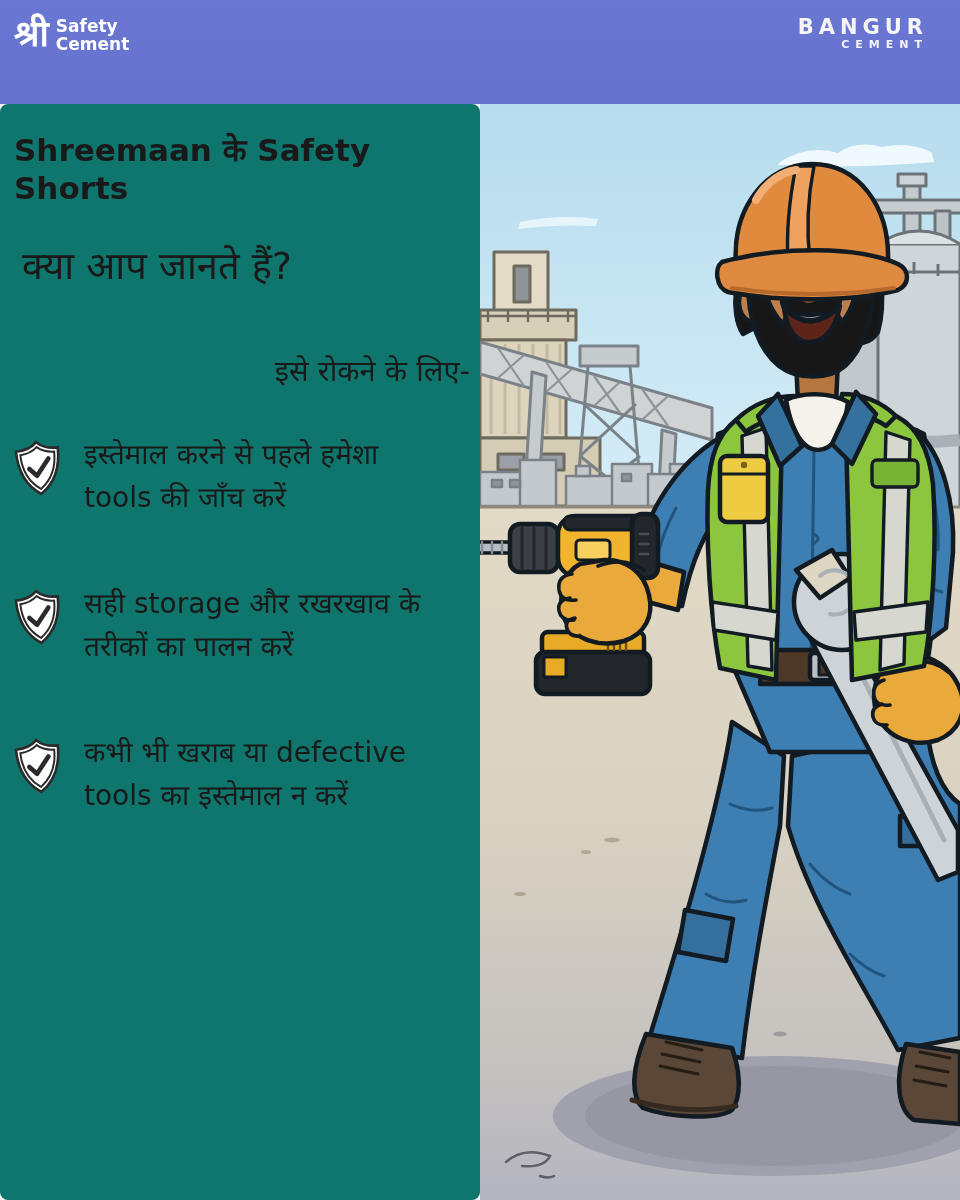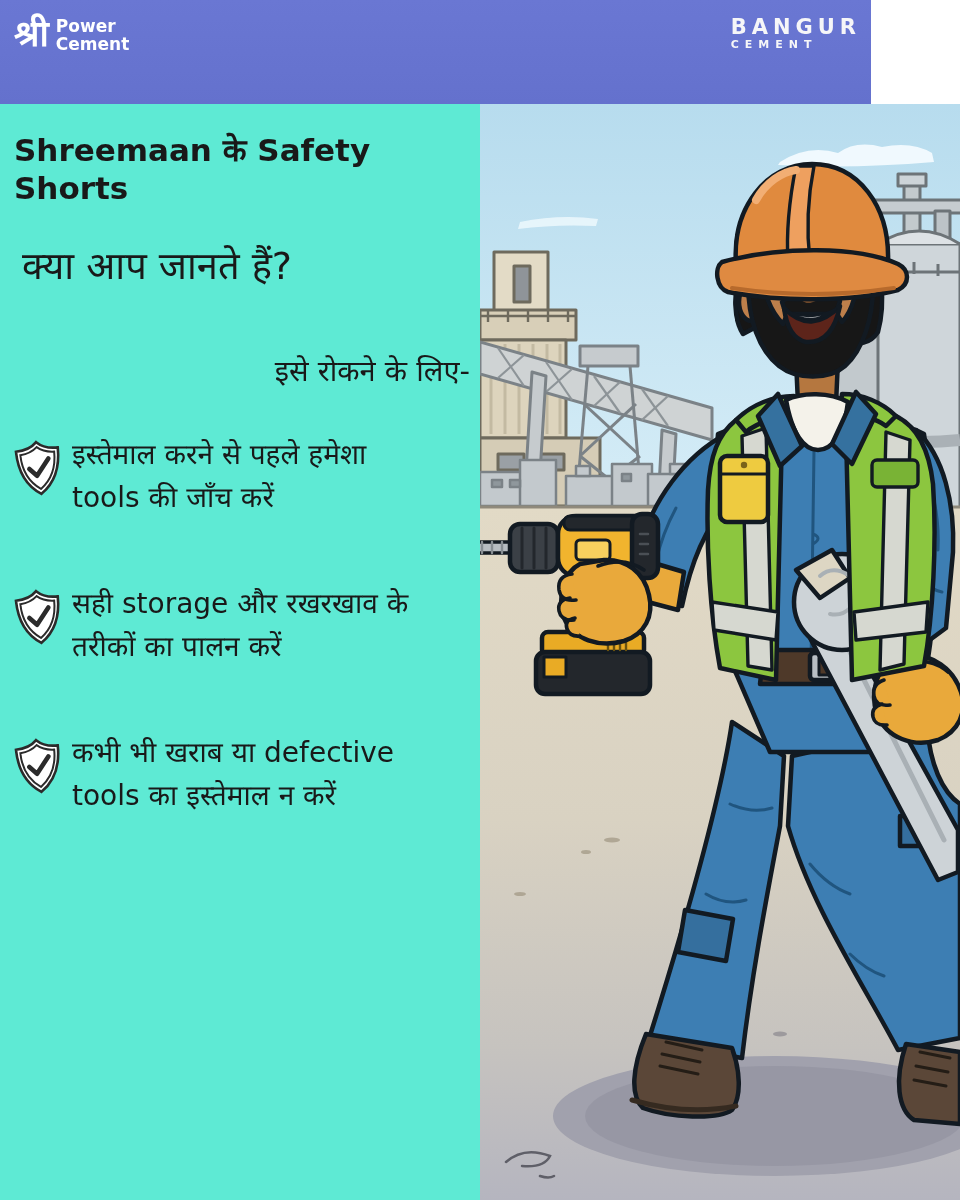--- a/index.html
+++ b/index.html
@@ -3,59 +3,59 @@
 <meta charset="utf-8">
 <style>
   html,body{margin:0;padding:0;background:#e8e8e8;}
   .canvas{
     position:relative;width:960px;height:1200px;overflow:hidden;
     background:#ffffff;
     font-family:"DejaVu Sans","Liberation Sans",sans-serif;
   }
   
   .header{
-    position:absolute;left:0;top:0;width:871px;height:104px;
+    position:absolute;left:0;top:0;width:960px;height:104px;
     background:linear-gradient(180deg,#6a77d3 0%,#6471cd 100%);
   }
   .shree-logo{position:absolute;left:14px;top:14px;display:flex;align-items:flex-start;color:#fff;}
   .shree-mark{font-size:36px;font-weight:700;line-height:40px;margin-right:7px;}
   .shree-text{display:flex;flex-direction:column;font-weight:700;font-size:17px;line-height:18px;margin-top:3px;}
   .hashtag{
     position:absolute;left:0;right:0;bottom:13px;text-align:center;
     color:#fbfbfd;font-size:35px;font-weight:800;letter-spacing:.5px;
   }
-  .bangur-logo{position:absolute;right:10px;top:16px;text-align:left;color:#f6f6f8;}
+  .bangur-logo{position:absolute;right:32px;top:16px;text-align:right;color:#f6f6f8;}
   .bangur-line1{font-size:21px;font-weight:800;letter-spacing:5px;line-height:22px;}
   .bangur-line2{font-size:11px;font-weight:700;letter-spacing:6px;line-height:14px;}
   
   .left-panel{
     position:absolute;left:0;top:104px;width:480px;height:1096px;
-    background:#5eead4;color:#191919;box-sizing:border-box;padding:24px 10px 0 14px;
+    background:#0f766e;color:#191919;box-sizing:border-box;padding:24px 10px 0 14px;border-radius:8px;
   }
   .title{font-size:31px;font-weight:700;letter-spacing:0;margin:0 0 0 0;}
   .question{font-size:38px;margin-top:32px;margin-left:8px;}
   .paragraph{font-size:29px;line-height:1.55;margin-top:38px;margin-left:6px;width:452px;}
   .prevent{font-size:29px;margin-top:60px;margin-left:8px;text-align:right;}
   .checklist{margin-top:44px;}
   .check-item{display:flex;align-items:flex-start;margin-bottom:62px;}
   .shield-wrap{flex:0 0 50px;margin-top:6px;transform:rotate(-6deg);}
-  .check-text{font-size:28px;line-height:1.55;margin-left:8px;width:370px;}
+  .check-text{font-size:28px;line-height:1.55;margin-left:20px;width:370px;}
   
   .illustration{position:absolute;left:480px;top:104px;width:480px;height:1096px;}
 </style>
 </head>
 <body>
 
 <div class="canvas">
 
   <div class="header">
     <div class="shree-logo">
       <div class="shree-mark">श्री</div>
       <div class="shree-text">
-        <span>Power</span>
+        <span>Safety</span>
         <span>Cement</span>
       </div>
     </div>
     <div class="bangur-logo">
       <div class="bangur-line1">BANGUR</div>
       <div class="bangur-line2">CEMENT</div>
     </div>
   </div>
 
   <div class="left-panel">

